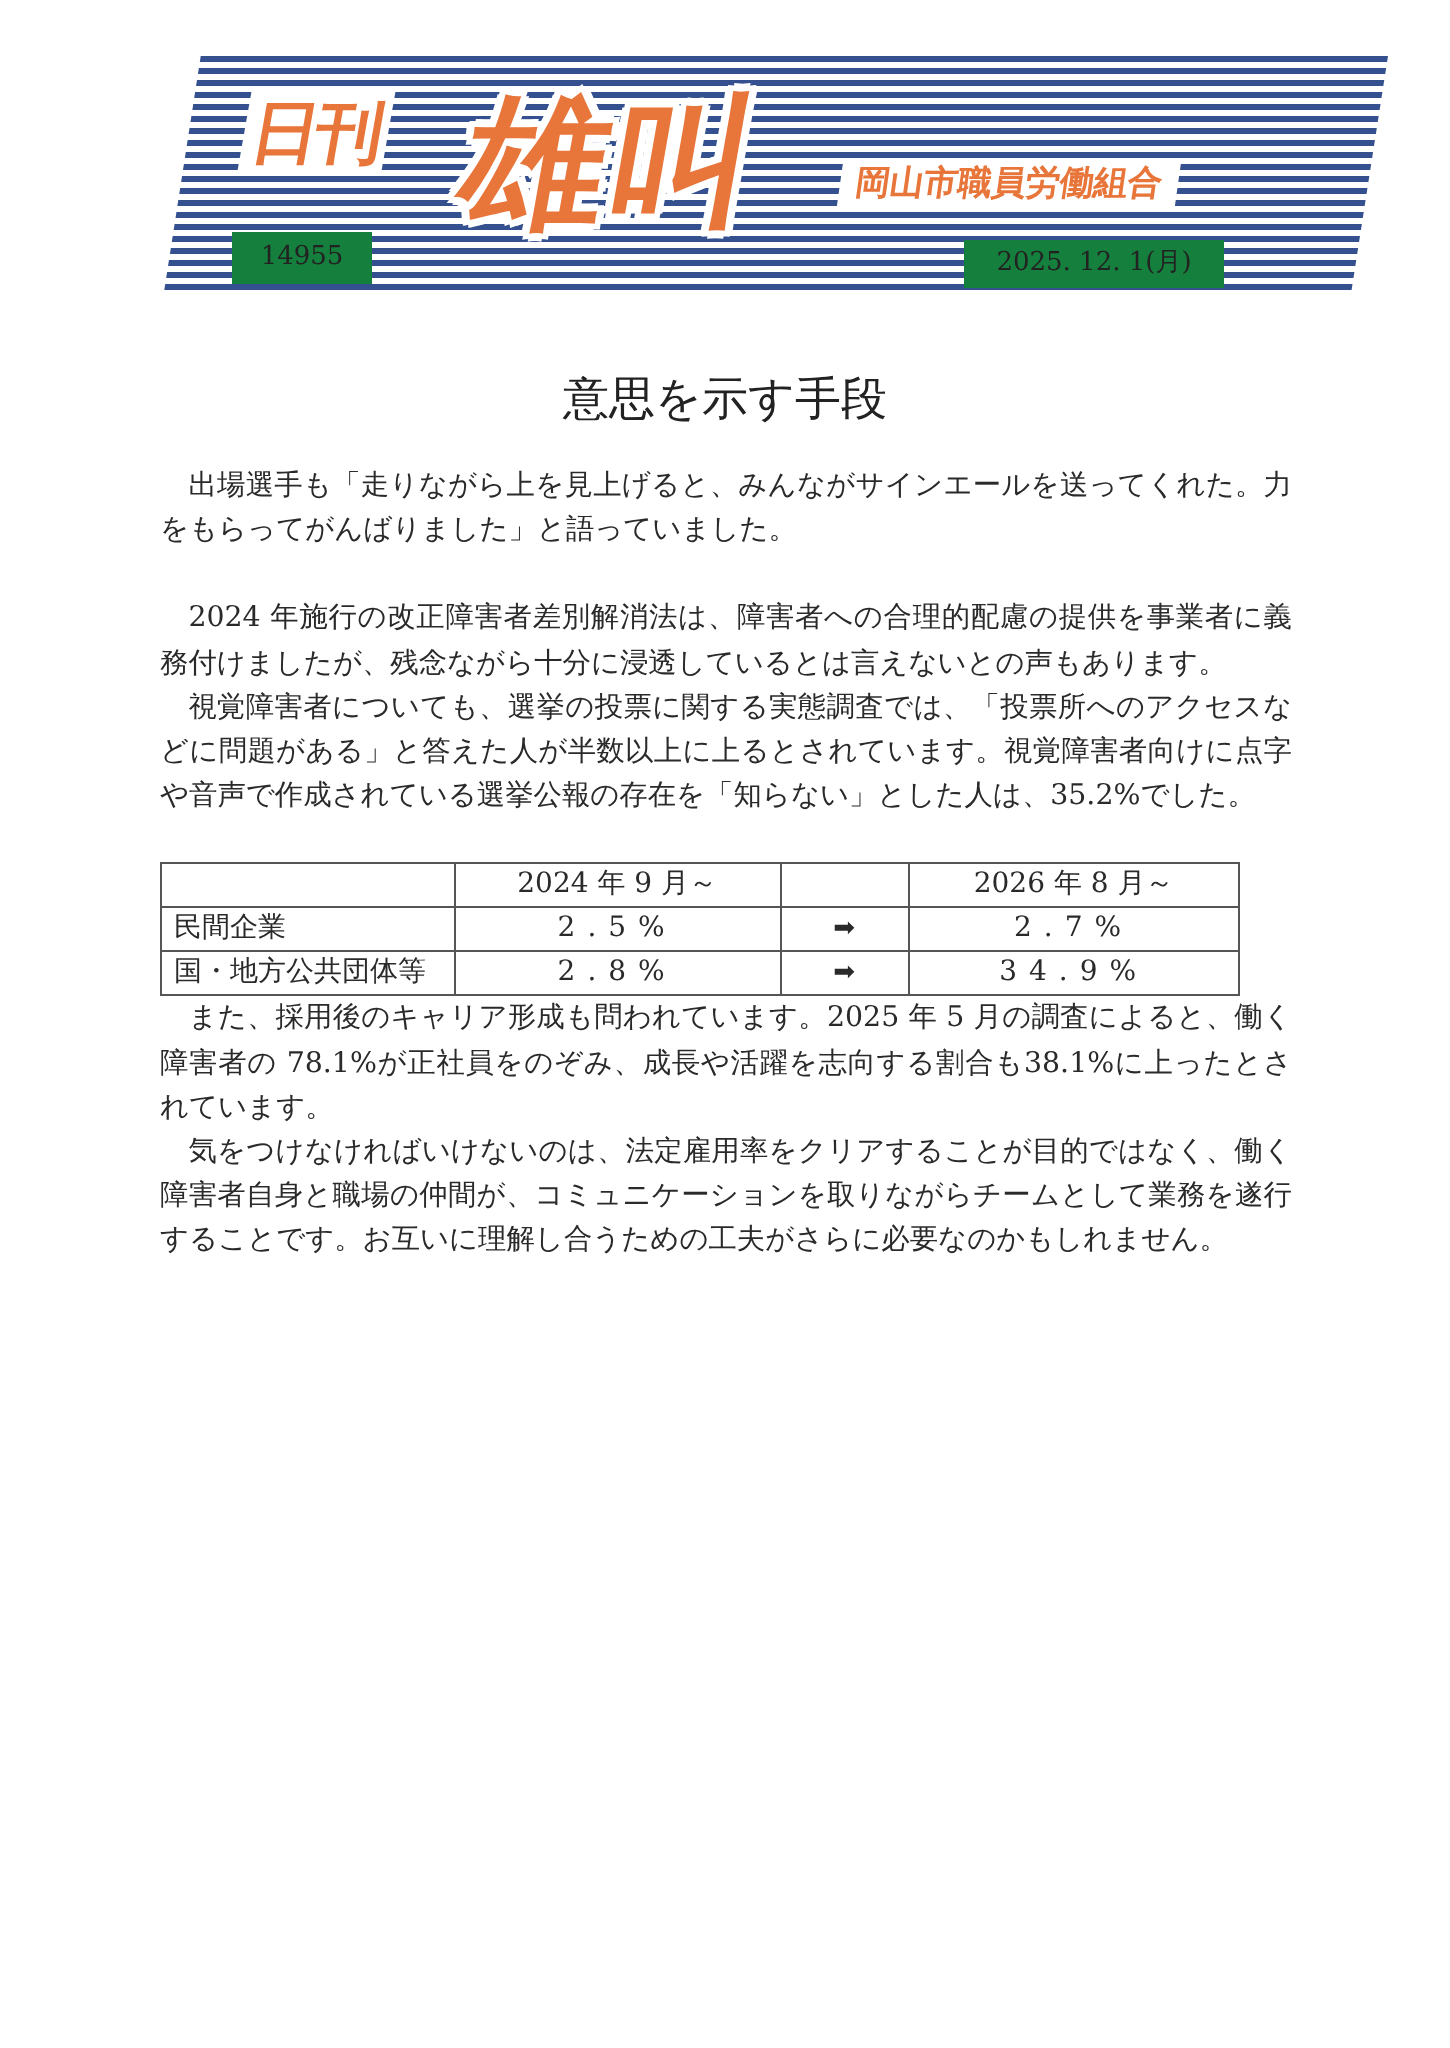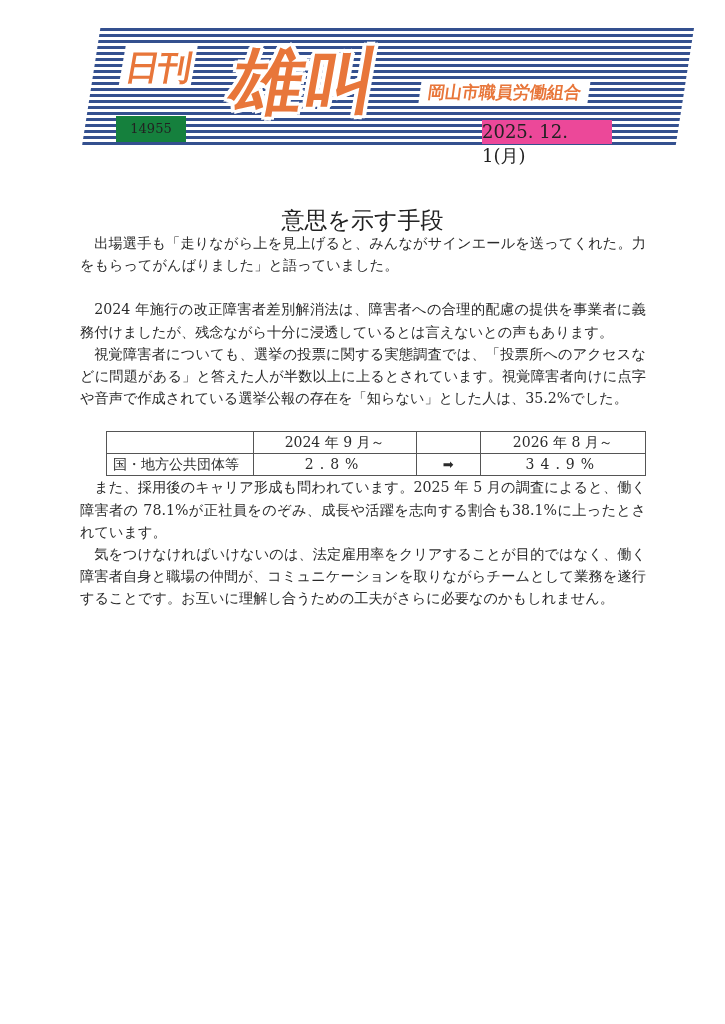--- a/index.html
+++ b/index.html
@@ -19,34 +19,34 @@
   .logo-big { position: absolute; left: 150px; top: 8px; font-family: "DejaVu Sans", sans-serif;
     font-weight: bold; font-size: 72px; color: #e8763a; letter-spacing: 2px;
     transform: skewX(-10deg); line-height: 90px;
     -webkit-text-stroke: 0px; paint-order: stroke;
     text-shadow: -3px -3px 0 #fff, 3px -3px 0 #fff, -3px 3px 0 #fff, 3px 3px 0 #fff, 0 4px 0 #fff, 0 -4px 0 #fff, 4px 0 0 #fff, -4px 0 0 #fff; }
   .union-name { position: absolute; left: 338px; top: 52px; background: #fff;
     font-family: "DejaVu Sans", sans-serif; font-weight: bold; font-size: 17px; color: #e8763a;
     padding: 2px 8px; line-height: 20px; transform: skewX(-8deg); }
   .issue-no { position: absolute; left: 34px; top: 88px; width: 70px; height: 26px; background: #15803d;
     font-size: 13px; line-height: 26px; text-align: center; color: #222; }
-  .issue-date { position: absolute; left: 400px; top: 92px; width: 130px; height: 24px; background: #ec4899;
-    font-size: 18px; line-height: 24px; color: #222; }
+  .issue-date { position: absolute; left: 400px; top: 92px; width: 130px; height: 24px; background: #15803d;
+    font-size: 13px; line-height: 24px; text-align: center; color: #222; }
 
   
   .title { position: absolute; left: 0; top: 184px; width: 725px; text-align: center;
-    font-family: "DejaVu Sans", sans-serif; font-size: 23px; color: #222; margin-top: 21px; }
+    font-family: "DejaVu Sans", sans-serif; font-size: 23px; color: #222; }
   .body-text { position: absolute; left: 80px; top: 232px; width: 566px;
     font-size: 14.2px; line-height: 22.2px; color: #2a2a2a; }
   .body-text p { margin: 0; text-indent: 1em; text-align: justify; }
   .gap { height: 22px; }
 
   
   .rate-intro { margin: 0; text-indent: 1em; }
-  table.rates { border-collapse: collapse; width: 540px; margin-left: 26px; margin-top: 0; font-size: 14px; }
+  table.rates { border-collapse: collapse; width: 540px; margin-top: 0; font-size: 14px; }
   table.rates td { border: 1px solid #555; height: 21px; padding: 0 6px; line-height: 21px; }
   table.rates td.c-label { width: 152px; text-align: left; }
   table.rates td.c-val { width: 166px; text-align: center; letter-spacing: 6px; }
   table.rates td.c-head { text-align: center; letter-spacing: 0; }
   table.rates td.c-arrow { width: 58px; text-align: center; font-family: "DejaVu Sans", sans-serif; font-size: 13px; }
 </style>
 </head>
 <body>
 
 <div class="masthead">
@@ -69,20 +69,26 @@
 
   <table class="rates">
     <tbody>
         <tr>
       <td class="c-label"></td>
       <td class="c-val c-head">2024 年 9 月～</td>
       <td class="c-arrow"></td>
       <td class="c-val c-head">2026 年 8 月～</td>
     </tr>
     <tr>
+      <td class="c-label">民間企業</td>
+      <td class="c-val">2.5%</td>
+      <td class="c-arrow">➡</td>
+      <td class="c-val">2.7%</td>
+    </tr>
+    <tr>
       <td class="c-label">国・地方公共団体等</td>
       <td class="c-val">2.8%</td>
       <td class="c-arrow">➡</td>
       <td class="c-val">34.9%</td>
     </tr>
   </tbody>
     </table>
 
   <p>また、採用後のキャリア形成も問われています。2025 年 5 月の調査によると、働く障害者の 78.1%が正社員をのぞみ、成長や活躍を志向する割合も38.1%に上ったとされています。</p>
   <p>気をつけなければいけないのは、法定雇用率をクリアすることが目的ではなく、働く障害者自身と職場の仲間が、コミュニケーションを取りながらチームとして業務を遂行することです。お互いに理解し合うための工夫がさらに必要なのかもしれません。</p>

